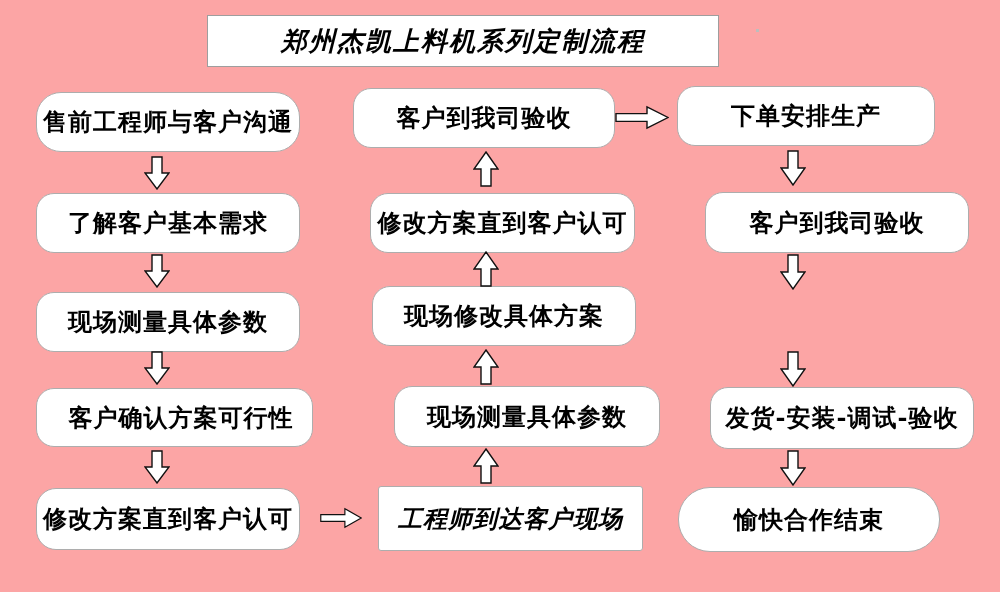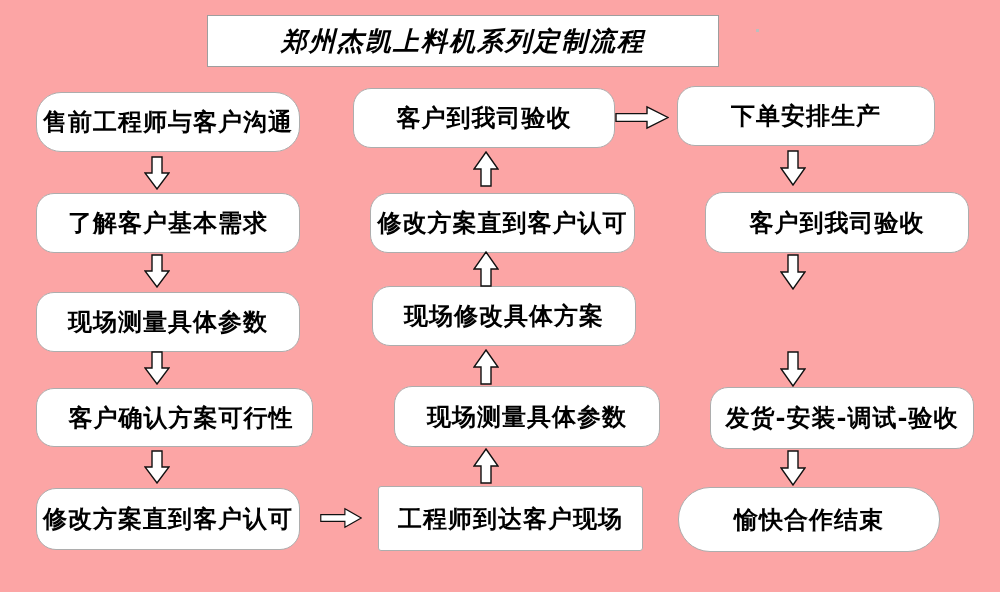--- a/index.html
+++ b/index.html
@@ -24,21 +24,21 @@
   .L1 { left:36px;  top:92px;  width:262px; height:58px;border-radius:25px; }
   .L2 { left:36px;  top:193px; width:262px; height:58px; }
   .L3 { left:36px;  top:292px; width:262px; height:58px; }
   .L4 { left:36px;  top:388px; width:262px; height:57px;padding-left:13px; }
   .L5 { left:36px;  top:488px; width:262px; height:60px; border-radius:20px; }
   
   .M1 { left:353px; top:88px;  width:260px; height:58px; }
   .M2 { left:370px; top:193px; width:263px; height:58px; }
   .M3 { left:372px; top:286px; width:262px; height:58px; }
   .M4 { left:394px; top:386px; width:264px; height:59px; }
-  .M5 { left:378px; top:486px; width:263px; height:63px; border-radius:3px; }
+  .M5 { left:378px; top:486px; width:263px; height:63px; border-radius:3px;font-style:italic; }
   
   .R1 { left:677px; top:86px;  width:256px; height:58px; }
   .R2 { left:705px; top:192px; width:262px; height:59px; }
   .R3 { left:678px; top:292px; width:260px; height:56px; }
   .R4 { left:710px; top:387px; width:262px; height:60px; }
   .R5 { left:678px; top:487px; width:260px; height:63px; border-radius:32px; }
 
   .arrow { position:absolute; line-height:0; }
   .a-l1 { left:144px; top:156px; }
   .a-l2 { left:144px; top:254px; }

